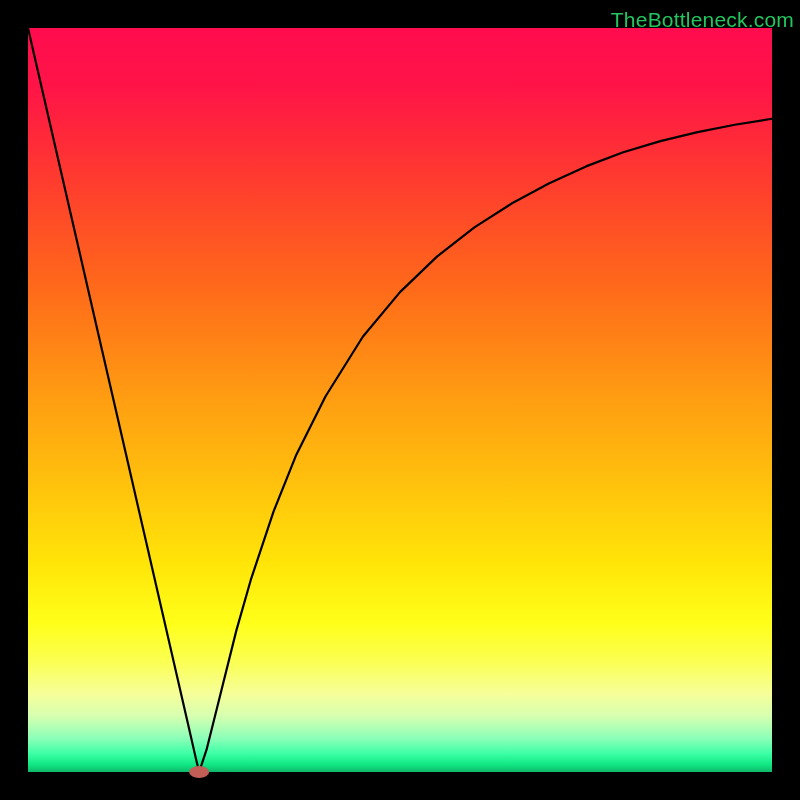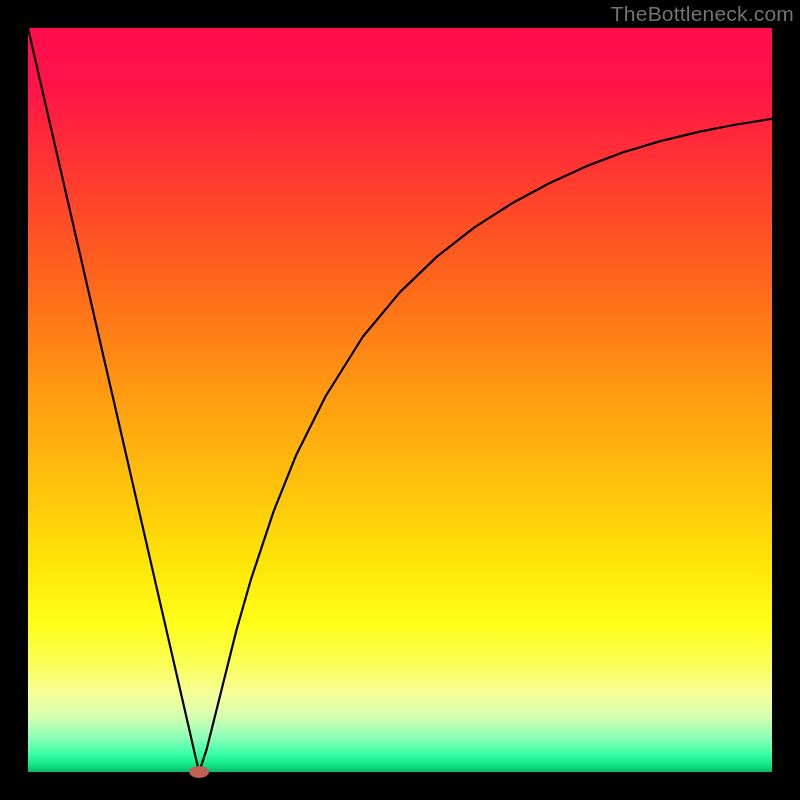--- a/index.html
+++ b/index.html
@@ -12,23 +12,23 @@
     font-family: Arial, Helvetica, sans-serif;
   }
   .frame {
     position: relative;
     width: 800px;
     height: 800px;
     background: #000;
   }
   .watermark {
     position: absolute;
-    top: 2px;
+    top: 8px;
     right: 6px;
-    color: #737373;
+    color: #22c55e;
     font-size: 21px;
     font-weight: 400;
     letter-spacing: 0.2px;
     z-index: 3;
   }
   svg.plot {
     position: absolute;
     top: 0;
     left: 0;
     width: 800px;

